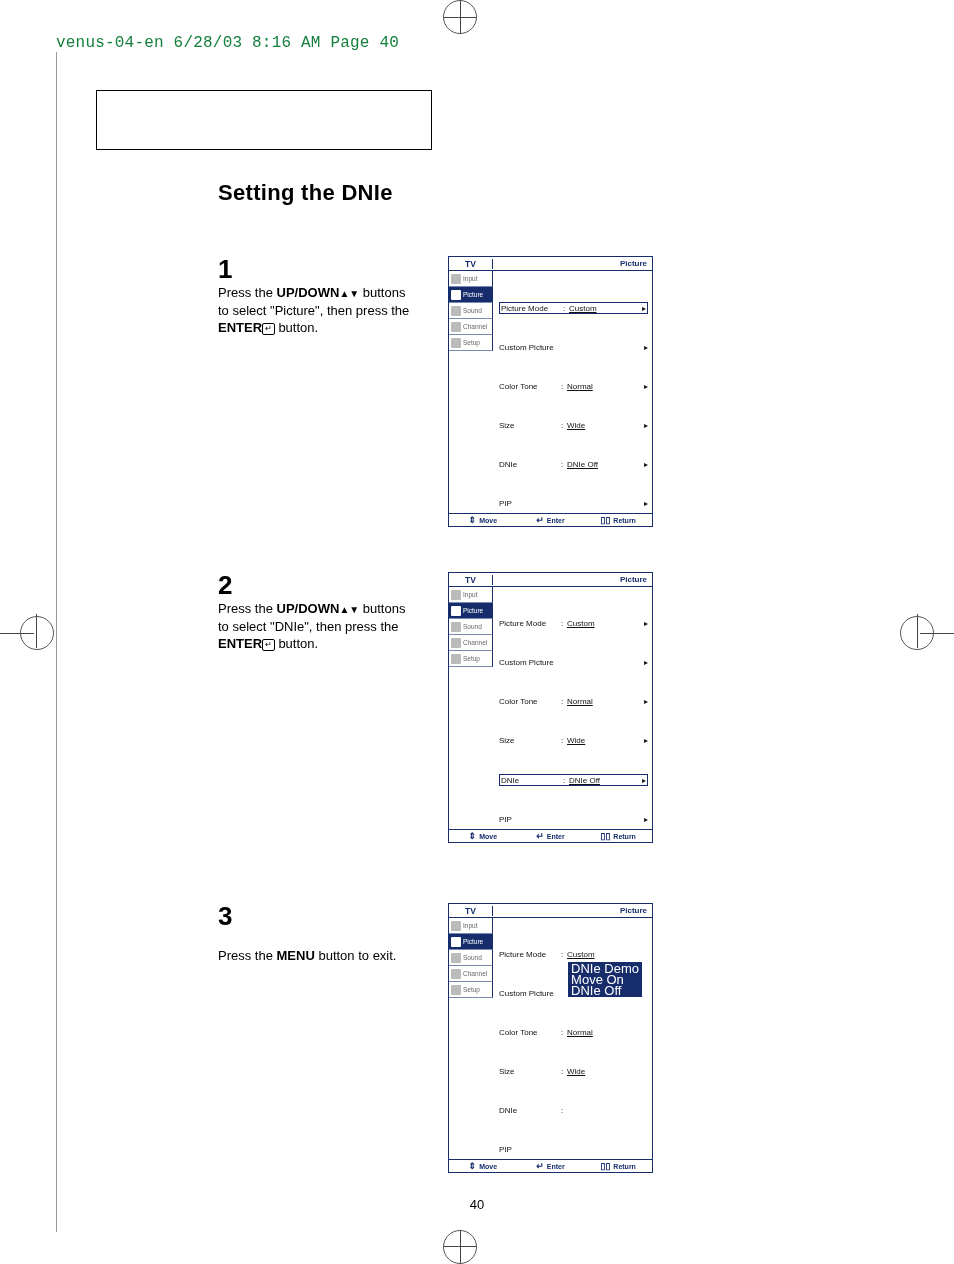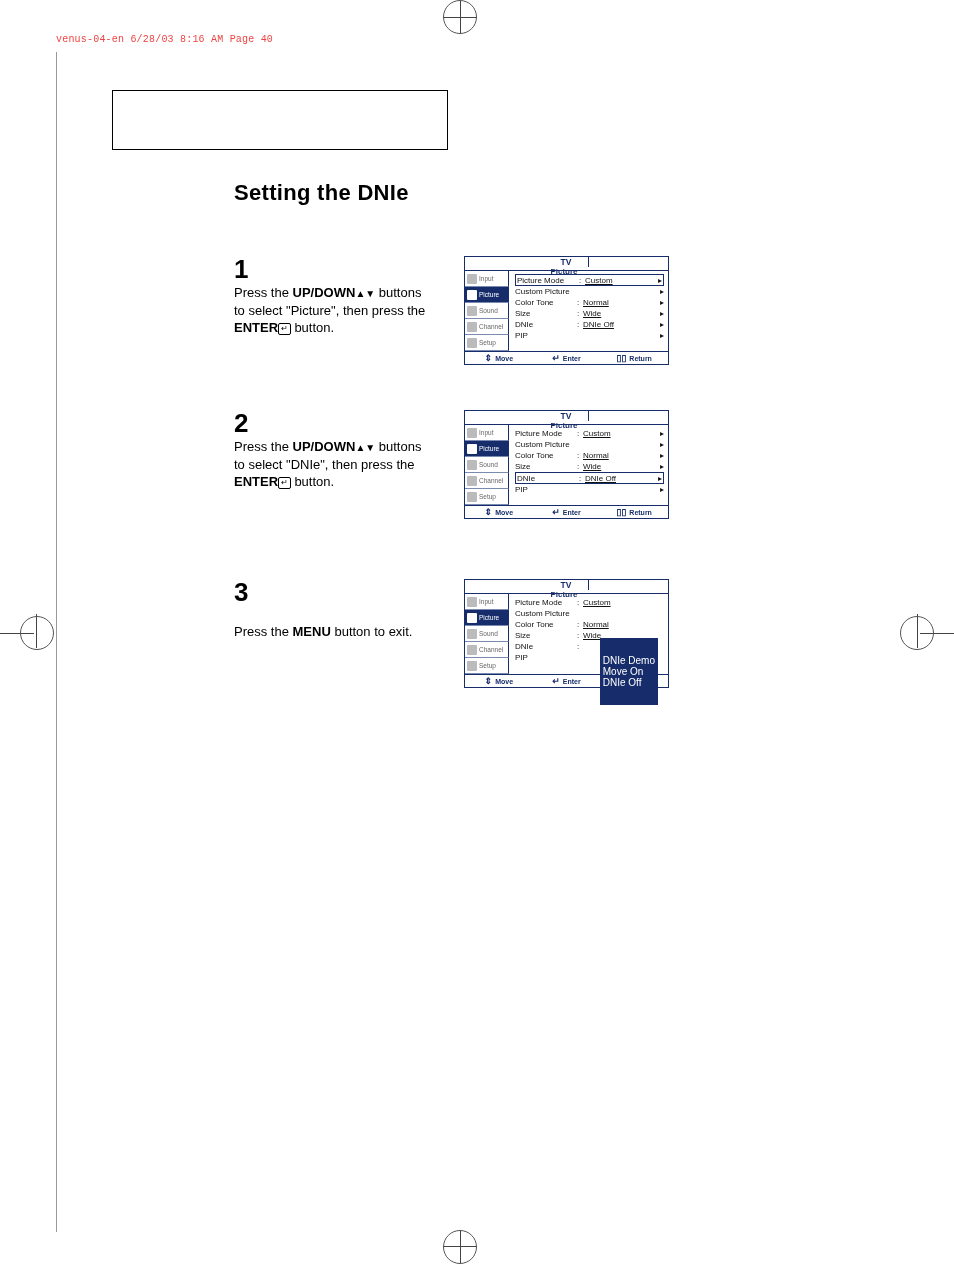--- a/index.html
+++ b/index.html
@@ -19,62 +19,62 @@
   .crop-bot-v { bottom: 0; left: 460px; }
   .crop-bot-h { bottom: 17px; left: 443px; }
   .crop-bot-circle { bottom: 0; left: 443px; }
   .crop-left-h { left: 0; top: 633px; width: 44px; }
   .crop-left-v { left: 36px; top: 614px; height: 38px; }
   .crop-left-circle { left: 20; top: 616px; }
   .crop-right-h { right: 0; top: 633px; width: 44px; }
   .crop-right-v { right: 36px; top: 614px; height: 38px; }
   .crop-right-circle { right: 20px; top: 616px; }
 
-  .header-strip { position:absolute; top:34px; left:56px; font-family: 'Courier New', monospace; font-size:10px; color:#ef4444; letter-spacing:.2px;}
+  .header-strip { position:absolute; top:34px; left:56px; font-family: 'Courier New', monospace; font-size:16px; color:#15803d; letter-spacing:.2px;}
 
   .frame-line { position:absolute; background:#999; }
   .frame-left { left:56px; top:52px; width:1px; height:1180px; }
 
-  .content { position:absolute; left:94px; top:90px; width:774px; }
+  .content { position:absolute; left:78px; top:90px; width:774px; }
 
   .top-emptybox { width:336px; height:60px; border:1px solid #000; margin-bottom:30px; margin-left:18px; }
 
   .title { font-size:22px; font-weight:bold; letter-spacing:.3px; margin-left: 140px; margin-bottom: 50px; }
 
   .step-block { display:flex; gap:30px; margin-bottom:45px; margin-left:140px; }
   .step-text { width:200px; font-size:13px; line-height:1.35; color:#000; }
   .step-num { font-size:26px; font-weight:900; line-height:1; margin-bottom:2px; font-family: Arial, sans-serif;}
   .step-text p { margin-bottom:12px; }
   .step-text b { font-weight:700; }
   .arrows { font-size:10px; }
   .enter-glyph { display:inline-block; border:1px solid #000; border-radius:2px; font-size:8px; padding:0 2px; line-height:10px; vertical-align:1px;}
 
   
   .osd { width:205px; border:1.5px solid #172d6b; background:#fff; font-size:8px; color:#111; }
-  .osd-head { display:flex; align-items:center; height:14px; border-bottom:1.5px solid #172d6b;flex-direction:column; }
+  .osd-head { display:flex; align-items:center; height:14px; border-bottom:1.5px solid #172d6b; }
   .osd-head .tv { width:44px; text-align:center; font-weight:700; border-right:1.5px solid #172d6b; font-size:8.5px; color:#172d6b;}
   .osd-head .title-r { flex:1; text-align:right; padding-right:5px; font-weight:700; color:#172d6b;}
   .osd-body { display:flex; }
   .osd-tabs { width:44px; display:flex; flex-direction:column; }
   .osd-tab { height:16px; border-bottom:1px solid #7a8ab0; border-right:1px solid #172d6b; display:flex; align-items:center; gap:2px; padding-left:2px; font-size:6.5px; color:#666;}
   .osd-tab.active { background:#172d6b; color:#fff; }
   .osd-tab .ic { width:10px; height:10px; background:#bbb; border-radius:1px; display:inline-block;}
   .osd-tab.active .ic{ background:#fff;}
   .osd-list { flex:1; padding:3px 4px 4px 6px; }
-  .osd-row { display:flex; align-items:center; height:11px; }
+  .osd-row { display:flex; align-items:center; height:11px;margin-top:28px; }
   .osd-row .lbl { width:62px; }
   .osd-row .colon { width:6px; }
   .osd-row .val { flex:1;text-decoration:underline; }
   .osd-row .arr { width:8px; text-align:right; }
   .osd-row.boxed { border:1px solid #172d6b; height:12px; padding:0 1px;}
   .osd-foot { display:flex; border-top:1.5px solid #172d6b; height:13px; align-items:center; font-size:7px; font-weight:700; color:#172d6b;}
   .osd-foot > div { flex:1; text-align:center; display:flex; align-items:center; justify-content:center; gap:3px;}
   .osd-foot .glyph { font-size:9px;}
   .osd .dropdown { position:relative; }
-  .osd .dd-panel { position:absolute; right:10px; top:0; background:#172d6b; color:#fff; padding:17px 3px; font-size:10px; line-height:11px;}
+  .osd .dd-panel { position:absolute; right:10px; top:0; background:#172d6b; color:#fff; padding:1px 3px; font-size:13px; line-height:11px;}
   .osd .dd-panel div{white-space:nowrap;}
 
   .page-num { position:absolute; bottom:52px; left:0; right:0; text-align:center; font-size:13px; }
 
 </style>
 </head>
 <body>
 
 <div class="page">
 
@@ -375,13 +375,14 @@
           <div>
               <span class="glyph">▯▯</span>
               <span>Return</span>
             </div>
         </div>
       </div>
     </div>
 
   </div>
 
+  <div class="page-num">40</div>
 </div>
 
 </body></html>

